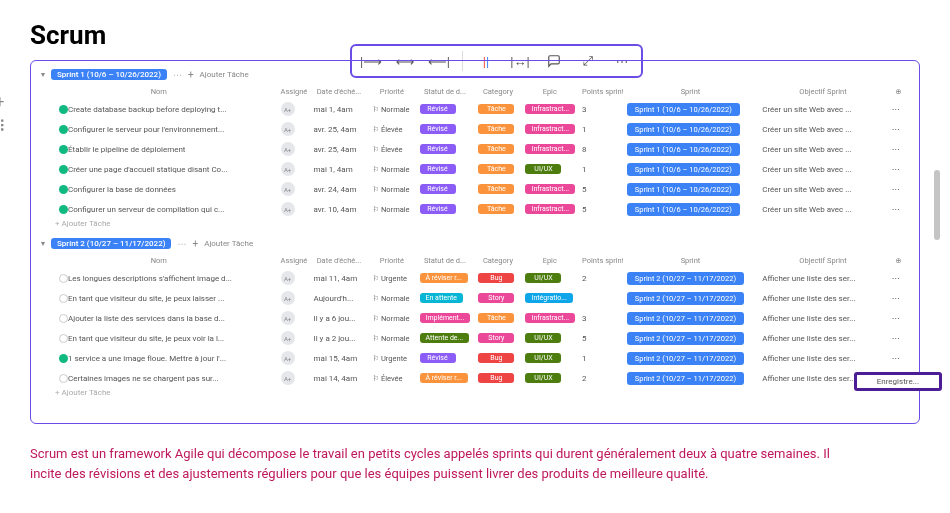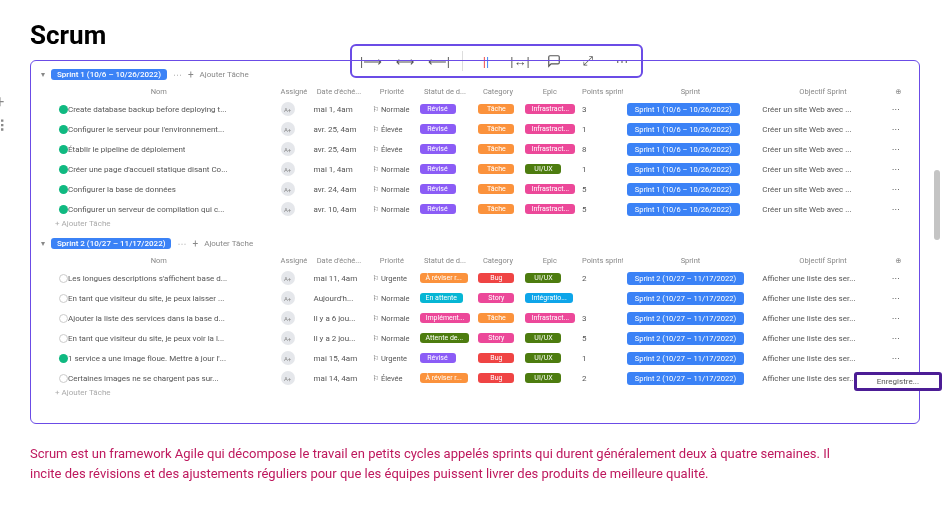--- a/index.html
+++ b/index.html
@@ -229,21 +229,21 @@
 <th class="col-sprint">Sprint</th>
 <th class="col-goal">Objectif Sprint</th>
 <th class="col-end">⊕</th>
 </tr>
           </thead>
 <tbody id="g2-body">
             <tr>
               <td>
                 <div class="task-name">
                   <span class="chk-open"></span>
-                  <span class="nm">Les longues descriptions s'affichent base d...</span>
+                  <span class="nm">Les longues descriptions s'affichent image d...</span>
                 </div>
               </td>
 <td><span class="asg">A+</span></td>
 <td>mai 11, 4am</td>
 <td class="pri">⚐ Urgente</td>
 <td><span class="pill pill-orange">À réviser r...</span></td>
 <td><span class="pill pill-red">Bug</span></td>
 <td><span class="pill pill-yellow">UI/UX</span></td>
 <td>2</td>
 <td><span class="sprint-cell">Sprint 2 (10/27 – 11/17/2022)</span></td>

